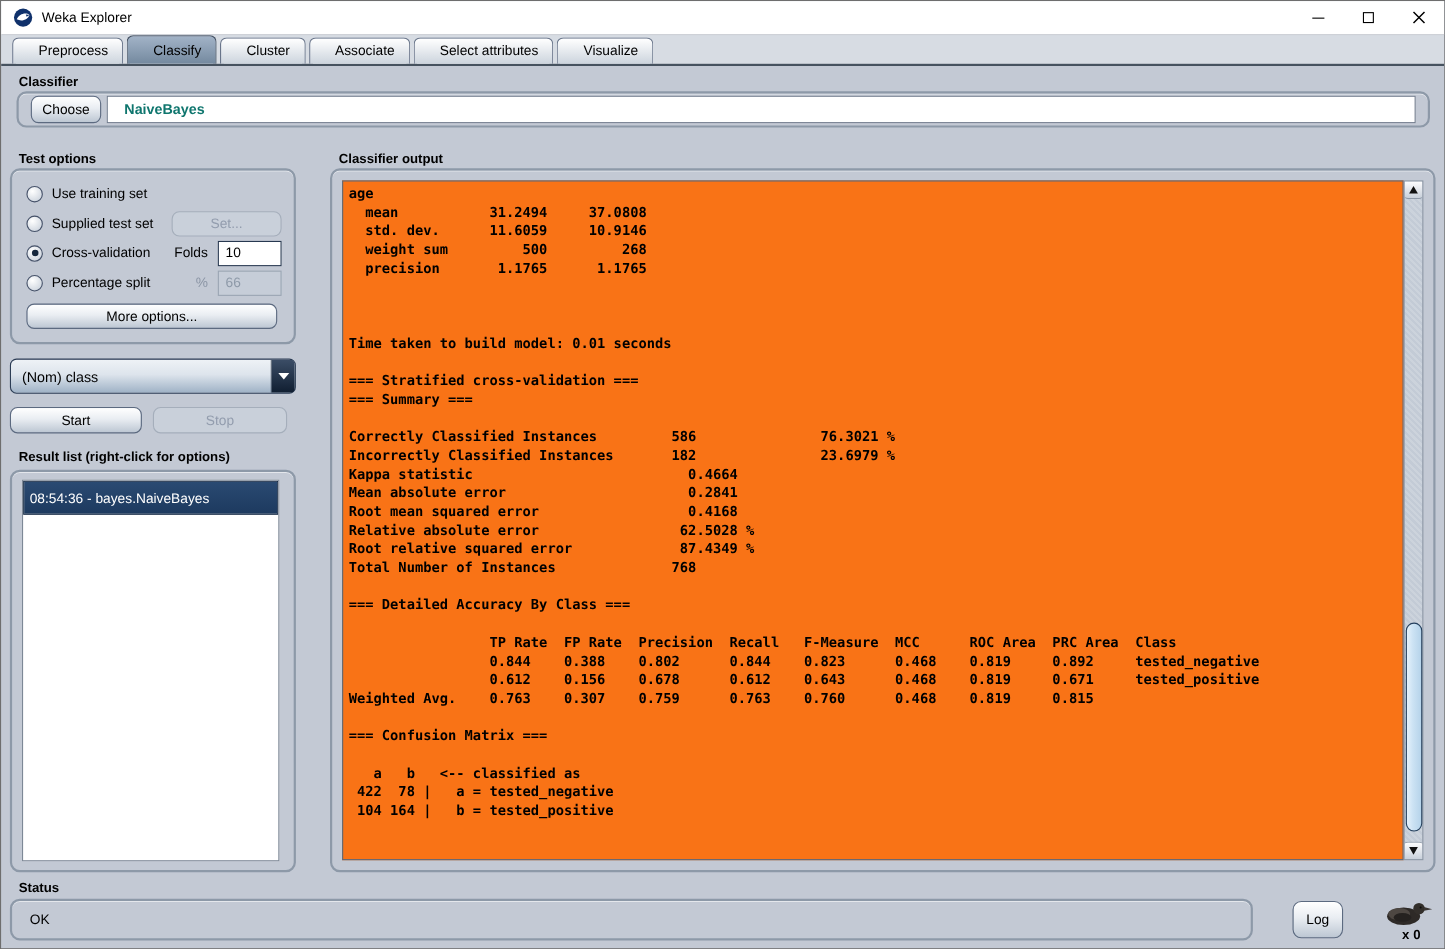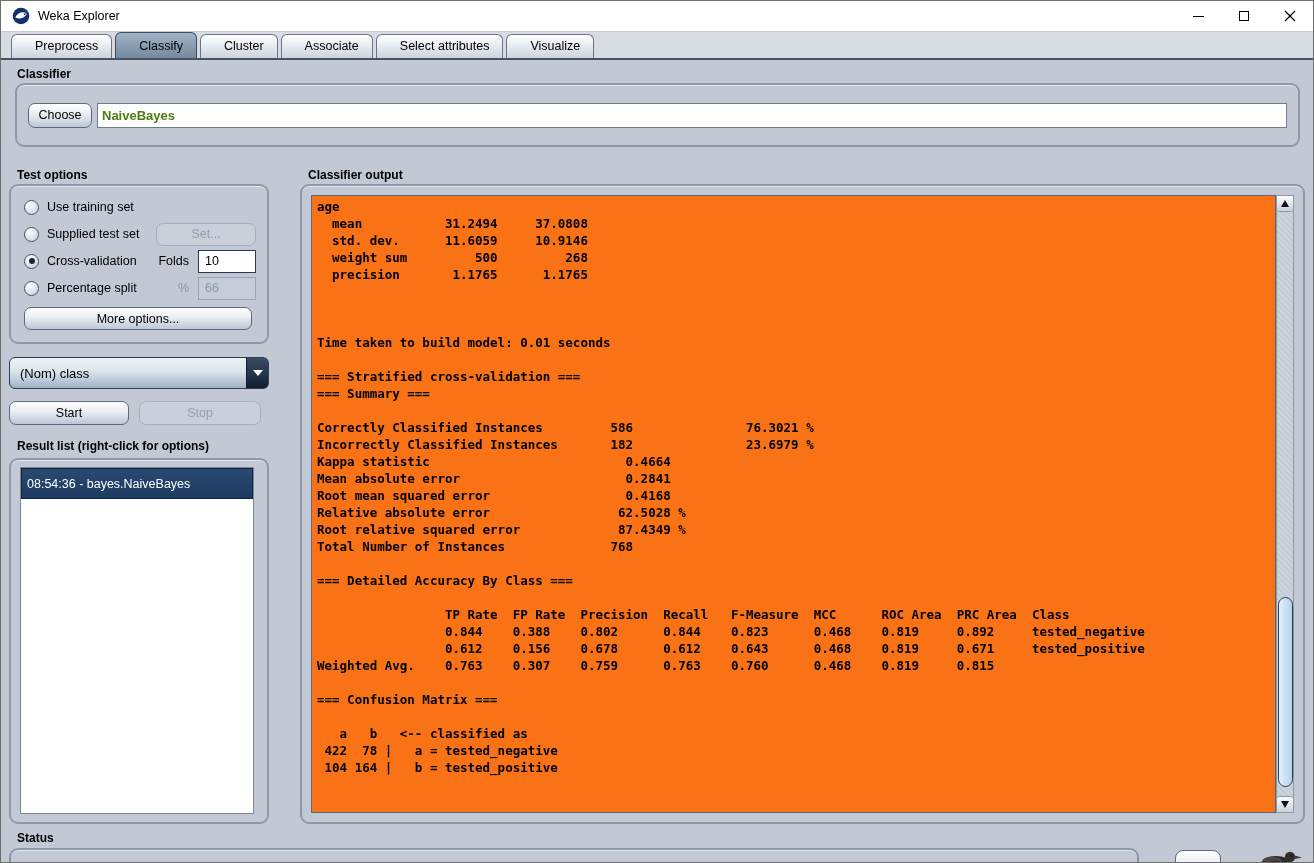--- a/index.html
+++ b/index.html
@@ -50,26 +50,26 @@
     display:flex; align-items:center; justify-content:center;
     font-size:12.5px; color:#000;
     background:linear-gradient(#ffffff 0%,#e9edf2 45%,#bdc7d3 100%);
     border:1.5px solid #5c6a80; border-radius:7px; cursor:default; white-space:nowrap;
   }
   .btn.disabled {
     background:#c9d0da; color:#939dae; border-color:#a5aebb;
   }
 
   
-  .classifier-panel { height:64px; margin:0 5px 18px 6px; display:flex; align-items:center; padding:0 11px; }
+  .classifier-panel { height:33px; margin:0 5px 18px 6px; display:flex; align-items:center; padding:0 11px; }
   .choose-btn { width:64px; height:25px; }
   .classifier-name-field {
     flex:1; height:25px; margin-left:5px; background:#fff;
     border:1px solid #707b8c; display:flex; align-items:center;
-    font-size:13px; font-weight:bold; padding-left:4px; color:#4d7c0f;
+    font-size:13px; font-weight:bold; padding-left:15px; color:#0f766e;
   }
 
   
   .main-row { display:flex; margin-top:6px; height:659px;gap:23px; }
   .left-col { width:260px; display:flex; flex-direction:column; }
   .right-col { flex:1; margin-left:8px; display:flex; flex-direction:column; }
 
   
   .test-options-panel { height:160px; padding:9px 11px 0 13px; }
   .opt-row { display:flex; align-items:center; height:24px; margin-bottom:3px; }

